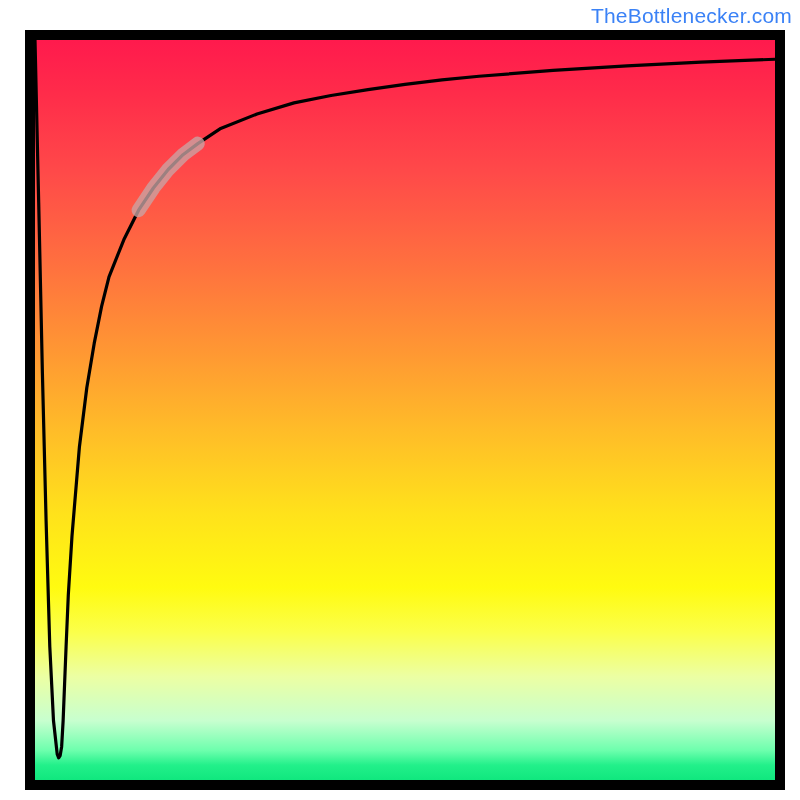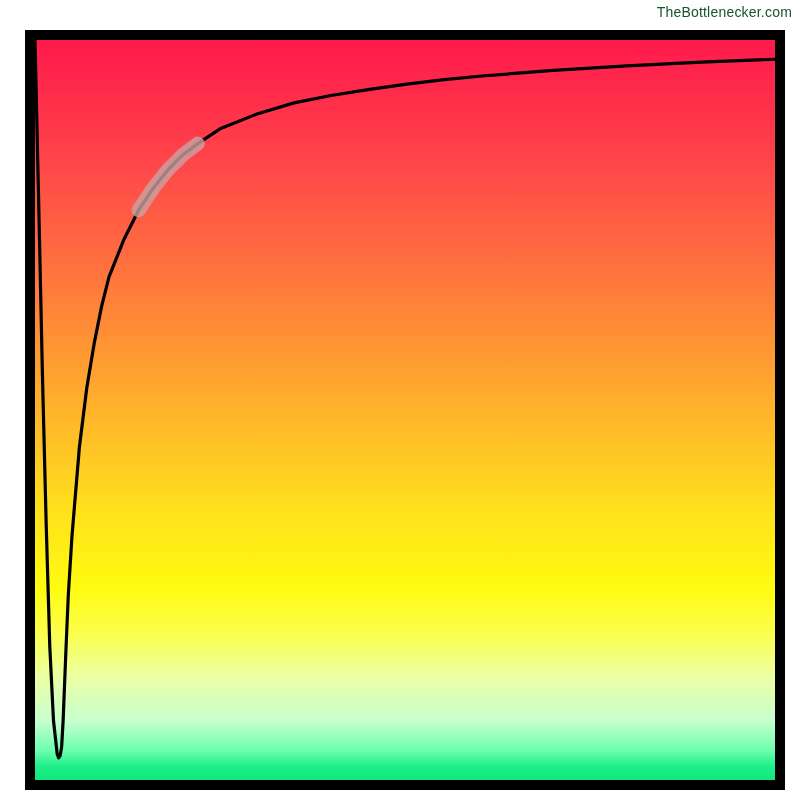--- a/index.html
+++ b/index.html
@@ -13,23 +13,23 @@
   }
   .root {
     position: relative;
     width: 800px;
     height: 800px;
   }
   .attribution {
     position: absolute;
     top: 4px;
     right: 8px;
-    font-size: 14px;
+    font-size: 21px;
     font-weight: 400;
-    color: #14532d;
+    color: #3b82f6;
     letter-spacing: 0.2px;
     z-index: 10;
   }
   .plot-frame {
     position: absolute;
     left: 25px;
     top: 30px;
     width: 760px;
     height: 760px;
     border: 10px solid #000;

